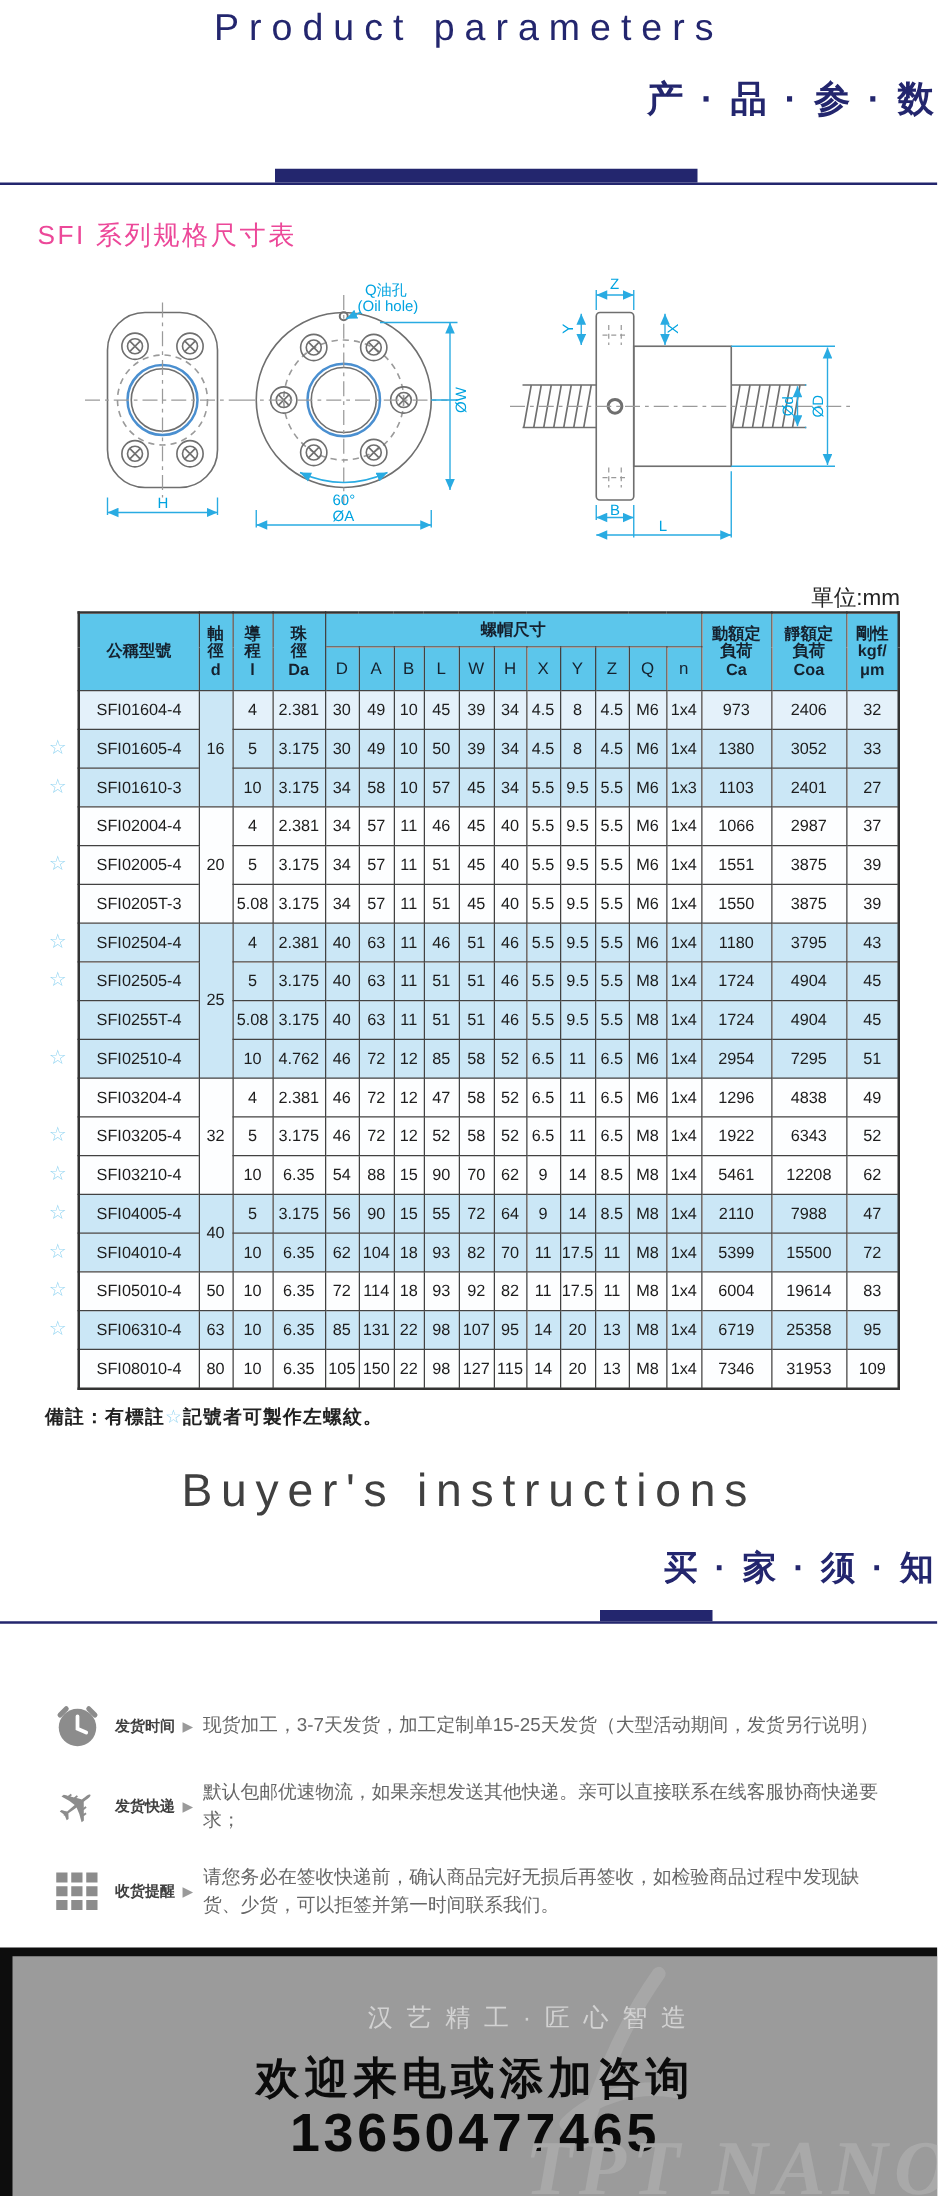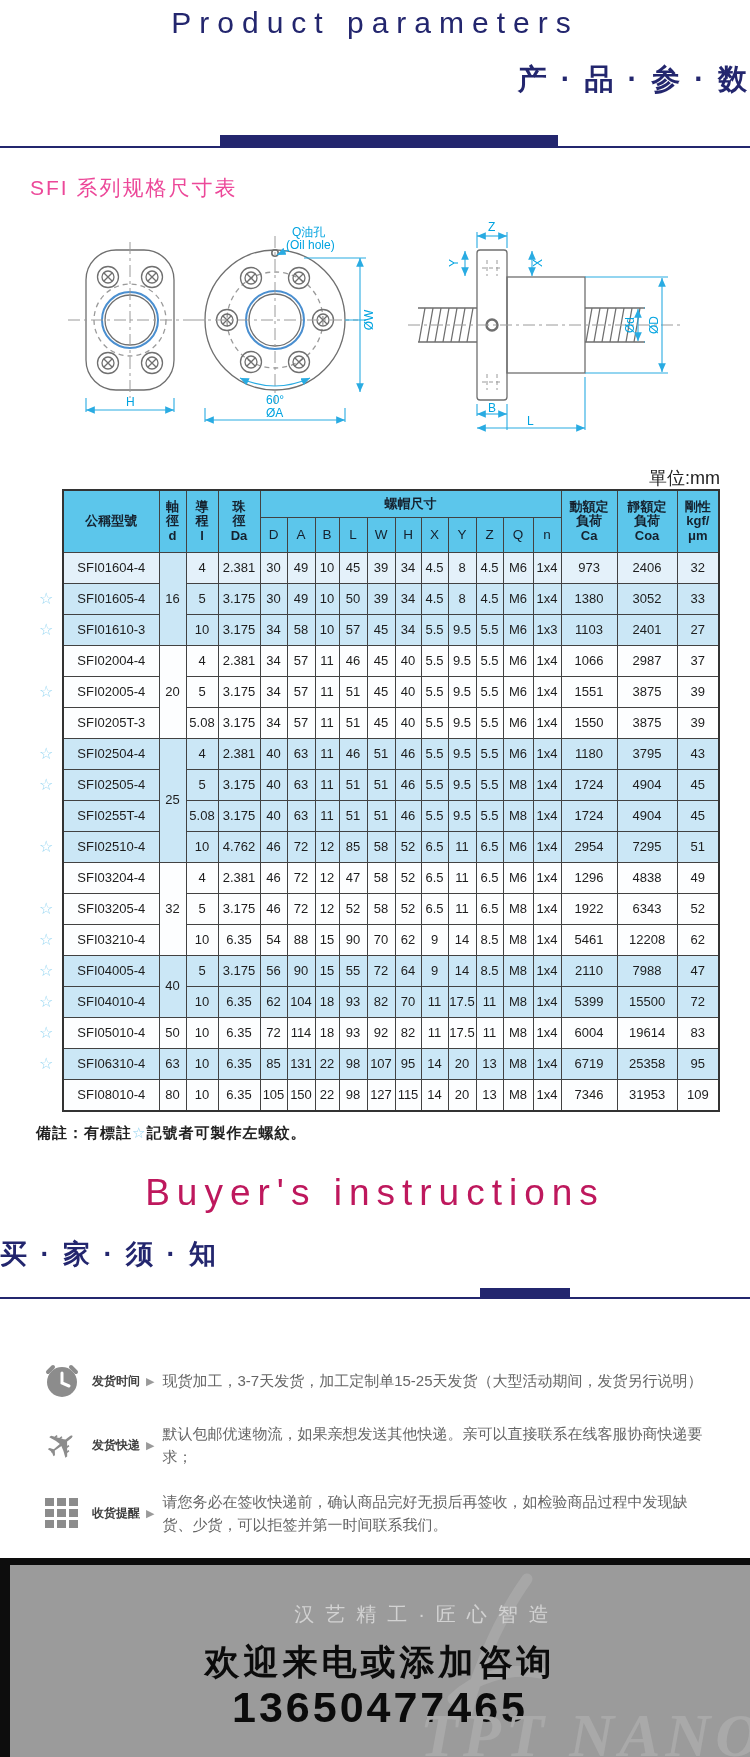--- a/index.html
+++ b/index.html
@@ -30,22 +30,22 @@
   table.spec thead tr.r1 th{height:26px;}
   table.spec thead tr.r2 th{height:34px;}
   table.spec thead th.tall{height:61px;}
   table.spec tbody td{height:30px;font-size:13px;}
   td.bg-blue{background:#cbe7f6;} td.bg-light{background:#e4f1fa;} td.bg-white{background:#fdfeff;}
   .row-star{position:absolute;left:3px;font-size:16px;color:#96d6f2;line-height:1;}
 
   .note{position:absolute;top:1124px;left:36px;font-size:15px;font-weight:600;color:#222;letter-spacing:1px;}
   .note .star-inline{color:#8fd2f0;font-weight:400;}
 
-  .buyers-en{position:absolute;top:1172px;left:0;width:100%;text-align:center;font-size:37px;color:#be185d;letter-spacing:7px;font-weight:500;}
-  .buyers-cn{position:absolute;top:1236px;left:0;width:100%;text-align:left;font-size:27px;color:#23266e;letter-spacing:3px;font-weight:700;}
+  .buyers-en{position:absolute;top:1172px;left:0;width:100%;text-align:center;font-size:37px;color:#404040;letter-spacing:7px;font-weight:500;}
+  .buyers-cn{position:absolute;top:1236px;left:0;width:100%;text-align:right;font-size:27px;color:#23266e;letter-spacing:3px;font-weight:700;}
 
   
   .info-row{position:absolute;left:38px;width:676px;display:flex;align-items:center;}
   #info-0{top:1356px;height:50px;} #info-1{top:1420px;height:50px;} #info-2{top:1480px;height:66px;}
   .info-icon{width:48px;flex:0 0 48px;display:flex;justify-content:center;align-items:center;}
   .plane-glyph{font-family:"DejaVu Sans",sans-serif;font-size:38px;color:#8c8c8c;display:inline-block;transform:rotate(-38deg);}
   .info-label{font-size:12px;font-weight:700;color:#404040;white-space:nowrap;margin-left:6px;}
   .info-arrow{color:#9a9a9a;font-size:11px;margin:0 8px 0 6px;font-family:"DejaVu Sans",sans-serif;}
   .info-text{font-size:15px;color:#666;line-height:1.55;}
 

